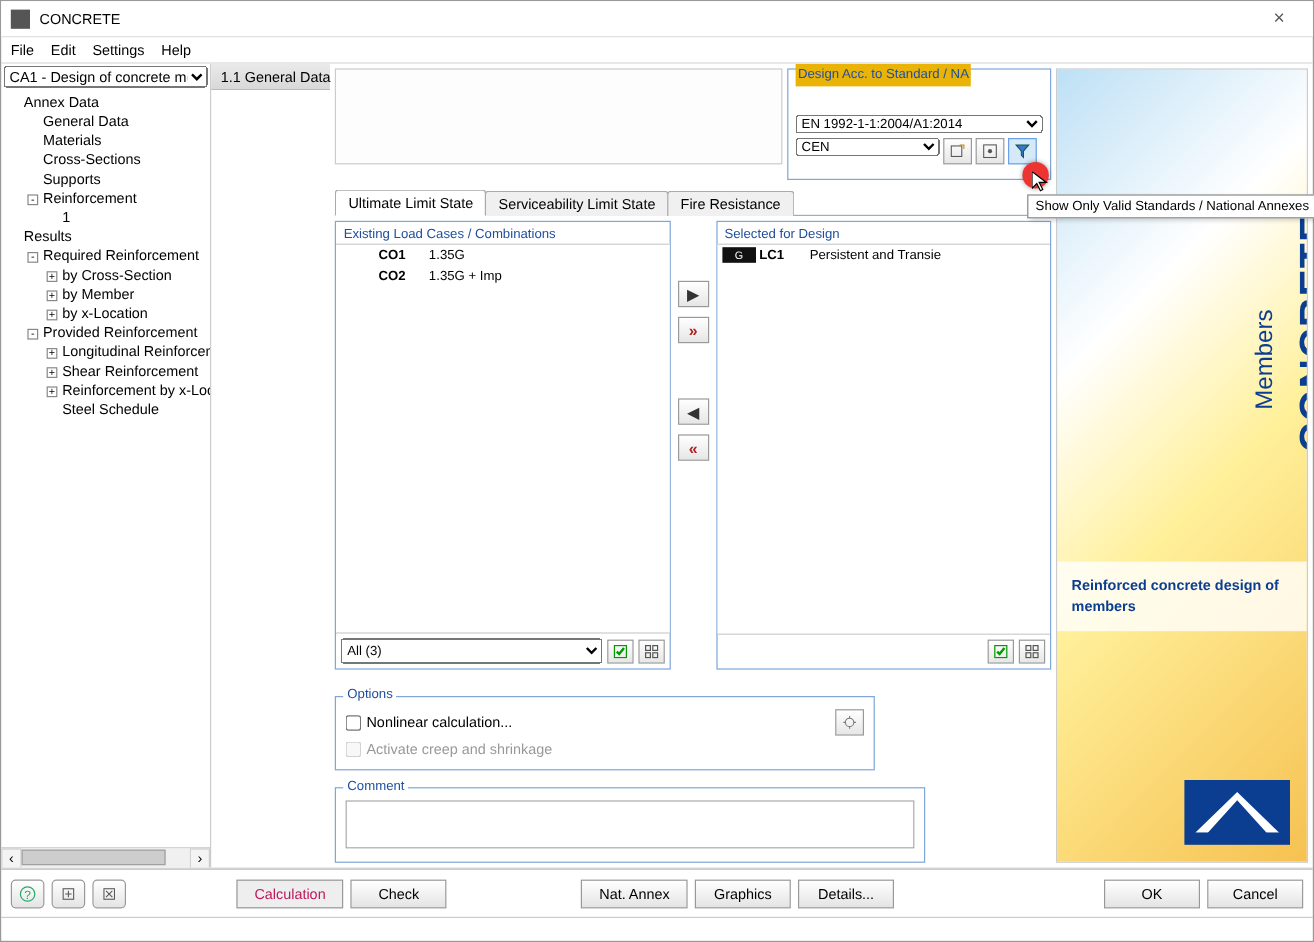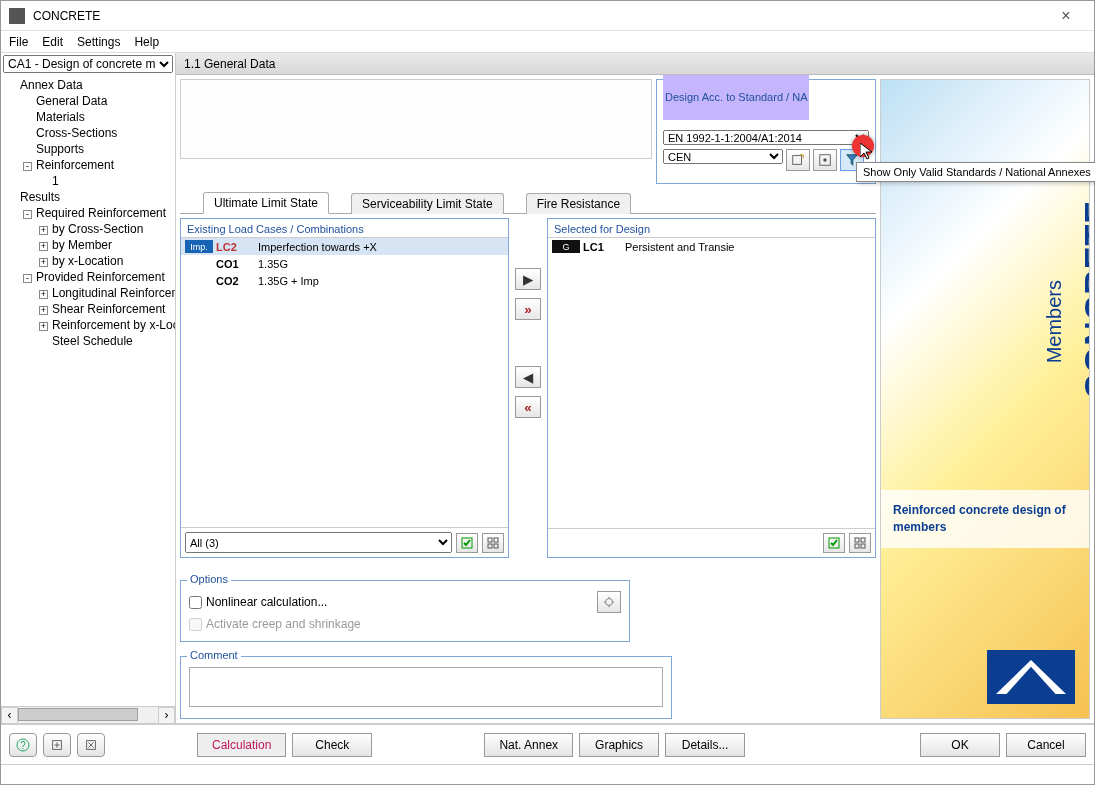--- a/index.html
+++ b/index.html
@@ -33,39 +33,39 @@
 .tree .node.lv0 { padding-left: 2px; }
 .tree .node.lv1 { padding-left: 18px; }
 .tree .node.lv2 { padding-left: 34px; }
 .tree .expander { display: inline-block; width: 9px; height: 9px; border: 1px solid #888; text-align: center; line-height: 7px; font-size: 9px; margin-right: 4px; background: #fff; }
 .tree .bullet { display: inline-block; width: 9px; margin-right: 4px; }
 .scroll-h { height: 17px; border-top: 1px solid #ccc; display: flex; align-items: center; background: #f0f0f0; }
 .scroll-h .arrow { width: 17px; height: 17px; display: flex; align-items: center; justify-content: center; border: 1px solid #ccc; background: #f4f4f4; cursor: pointer; }
 .scroll-h .track { flex: 1; height: 17px; background: #f0f0f0; position: relative; }
 .scroll-h .thumb { position: absolute; top: 1px; left: 0; width: 120px; height: 13px; background: #cdcdcd; border: 1px solid #a0a0a0; }
 
-.right-pane { flex: 1; display: flex; flex-direction: column; }
+.right-pane { flex: 1; display: flex; flex-direction: row; }
 .section-header { height: 22px; background: linear-gradient(#eaeaea,#d8d8d8); border-bottom: 1px solid #bbb; padding-left: 8px; display: flex; align-items: center; }
 
 .content { flex: 1; display: flex; padding: 4px; gap: 4px; overflow: hidden; }
 .content-main { flex: 1; display: flex; flex-direction: column; }
 
 .upper-area { display: flex; gap: 4px; }
 .left-spacer { flex: 1; height: 80px; border: 1px solid #ccc; background: #fdfdfd; }
 
 .std-panel { width: 220px; border: 1px solid #7ea6d9; padding: 4px 6px 8px; background: #fff; }
-.std-panel .legend { color: #1f4f9c; font-size: 11px; margin-bottom: 0; position: relative; top: -10px; background: #c4b5fd; display: inline-block; padding: 17px 2px; }
+.std-panel .legend { color: #1f4f9c; font-size: 11px; margin-bottom: 14px; position: relative; top: -10px; background: #eab308; display: inline-block; padding: 4px 2px; }
 .std-panel .combo-row { display: flex; gap: 3px; margin-bottom: 4px; }
 .std-panel select { flex: 1; font-size: 11px; height: 15px; }
 .icon-btn { width: 24px; height: 22px; border: 1px solid #999; background: linear-gradient(#fff,#e6e6e6); cursor: pointer; display: inline-flex; align-items: center; justify-content: center; }
 .icon-btn.highlight { border-color: #6aa0e8; background: #d6e9f8; }
 .icon-btn svg { width: 14px; height: 14px; }
 
 .tabs-row { height: 24px; border-bottom: 1px solid #aaa; display: flex; align-items: flex-end; margin-top: 6px; }
-.tabs-row .tab { padding: 3px 10px; border: 1px solid #aaa; border-bottom: none; background: #f0f0f0; margin-right: -1px; cursor: pointer; border-radius: 3px 3px 0 0; position: relative; top: 1px; margin-left: 23px; }
+.tabs-row .tab { padding: 3px 10px; border: 1px solid #aaa; border-bottom: none; background: #f0f0f0; margin-right: -1px; cursor: pointer; border-radius: 3px 3px 0 0; position: relative; top: 1px; }
 .tabs-row .tab.active { background: #fff; font-weight: normal; top: 1px; border-bottom: 1px solid #fff; z-index: 2; }
 
 .lists-row { flex: 1; display: flex; gap: 4px; margin-top: 4px; min-height: 0; }
 .list-group { flex: 1; border: 1px solid #7ea6d9; display: flex; flex-direction: column; }
 .list-group .lg-title { color: #1f4f9c; font-size: 11px; padding: 4px 6px 2px; }
 .list-group .list-body { flex: 1; border-top: 1px solid #ccc; overflow: auto; background: #fff; }
 .list-row { display: flex; height: 17px; align-items: center; padding-left: 4px; font-size: 11px; }
 .list-row.sel { background: #d6e4f4; }
 .list-row .tag { width: 28px; height: 13px; background: #1663b3; color: #fff; display: inline-flex; align-items: center; justify-content: center; font-size: 9px; margin-right: 3px; }
 .list-row .tag.g { background: #111; }
@@ -205,25 +205,20 @@
           <div class="tabs-row">
             <div class="tab active">Ultimate Limit State</div>
             <div class="tab">Serviceability Limit State</div>
             <div class="tab">Fire Resistance</div>
           </div>
 
           <div class="lists-row">
             <div class="list-group">
               <div class="lg-title">Existing Load Cases / Combinations</div>
               <div class="list-body" id="existing-body">
-                  <div class="list-row sel">
-                    <span class="tag imp">Imp.</span>
-                    <span class="lc ">LC2</span>
-                    <span class="desc">Imperfection towards +X</span>
-                  </div>
                   <div class="list-row">
                     <span style="width: 28px; margin-right: 3px;"></span>
                     <span class="lc norm">CO1</span>
                     <span class="desc">1.35G</span>
                   </div>
                   <div class="list-row">
                     <span style="width: 28px; margin-right: 3px;"></span>
                     <span class="lc norm">CO2</span>
                     <span class="desc">1.35G + Imp</span>
                   </div>

